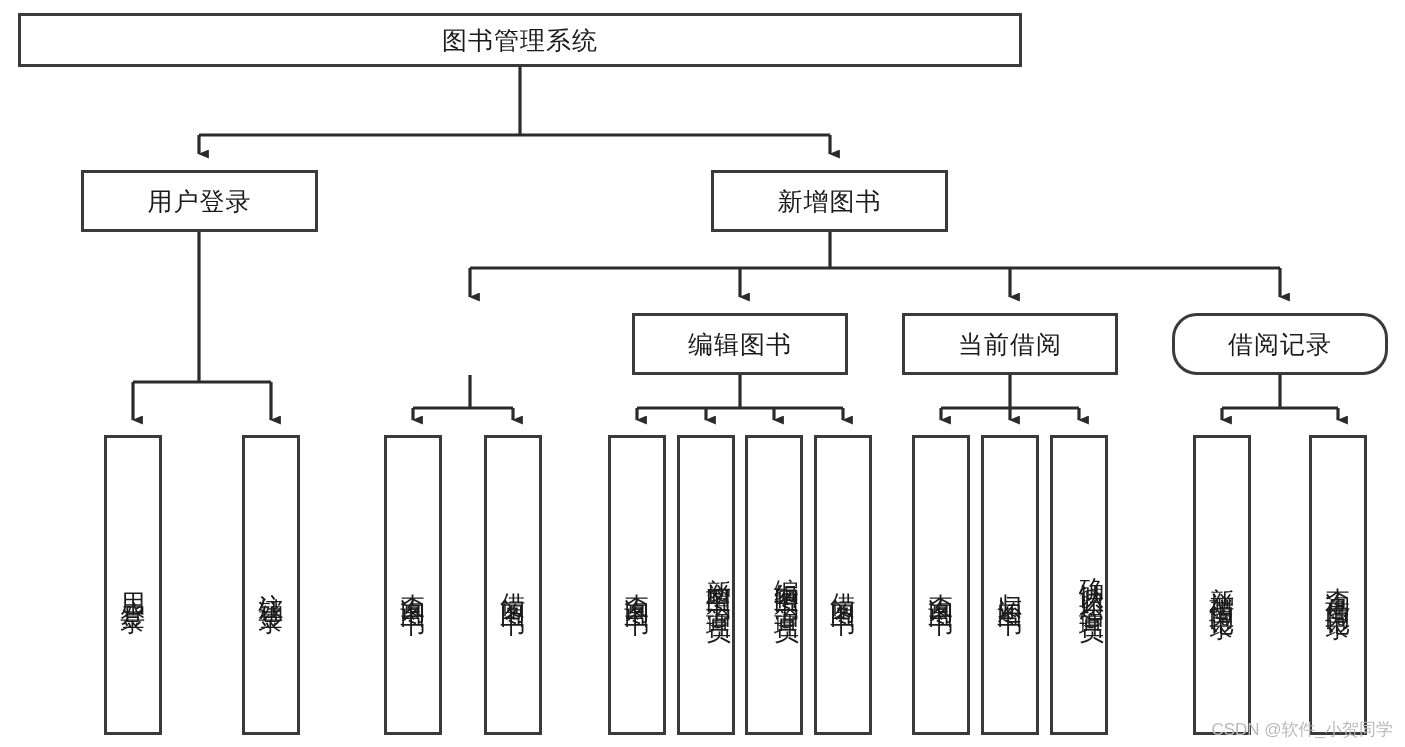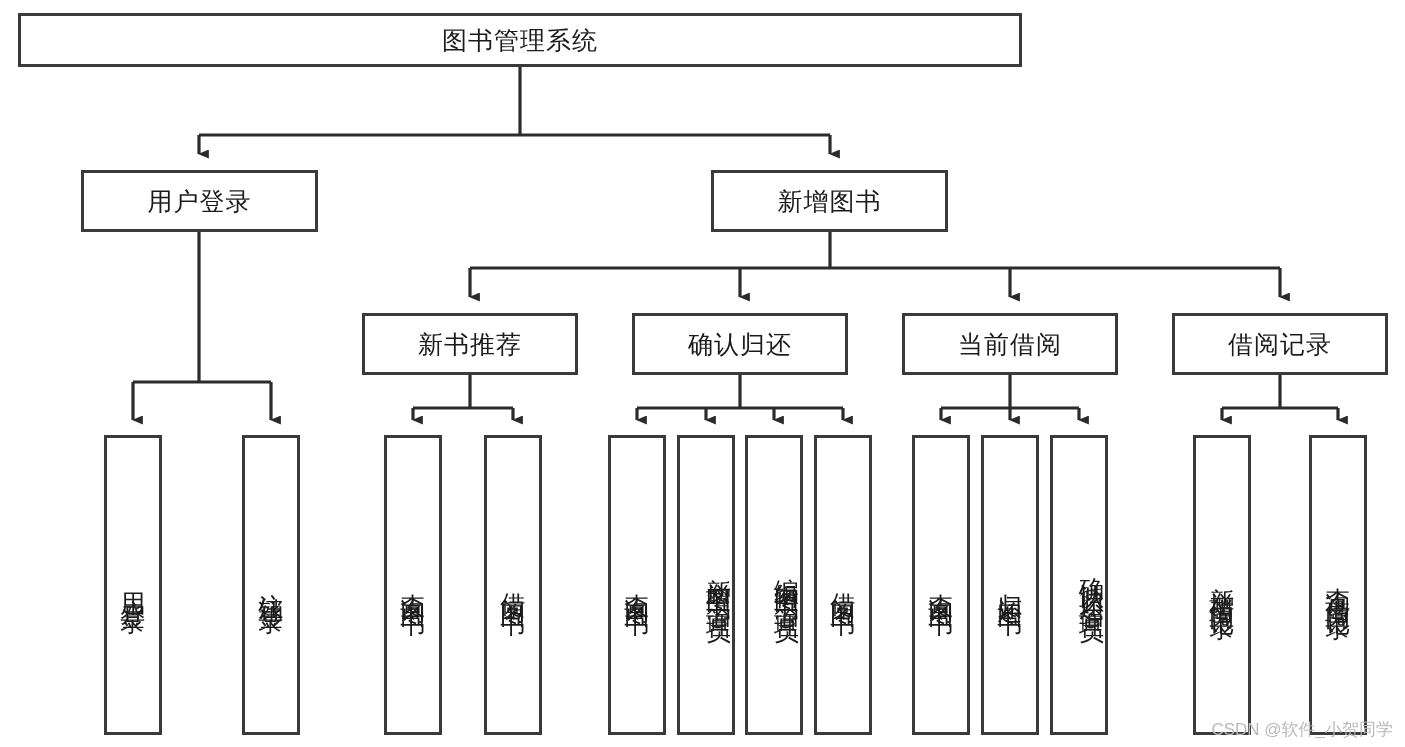--- a/index.html
+++ b/index.html
@@ -134,30 +134,27 @@
     <span>图书管理系统</span>
   </div>
 
   <div class="node horiz" style="left:81px; top:170px; width:237px; height:62px;">
     <span>用户登录</span>
   </div>
   <div class="node horiz" style="left:711px; top:170px; width:237px; height:62px;">
     <span>新增图书</span>
   </div>
 
-  <div class="node horiz" style="left:362px; top:313px; width:216px; height:62px;">
-    <span>新书推荐</span>
-  </div>
   <div class="node horiz" style="left:632px; top:313px; width:216px; height:62px;">
-    <span>确认归还</span>
+    <span>编辑图书</span>
   </div>
   <div class="node horiz" style="left:902px; top:313px; width:216px; height:62px;">
     <span>当前借阅</span>
   </div>
-  <div class="node horiz" style="left:1172px; top:313px; width:216px; height:62px;">
+  <div class="node horiz" style="left:1172px; top:313px; width:216px; height:62px;border-radius:25px;">
     <span>借阅记录</span>
   </div>
 
   <div class="node vert mid" style="left:104px; top:435px; width:58px; height:300px;">
     <span>用户登录</span>
   </div>
   <div class="node vert mid" style="left:242px; top:435px; width:58px; height:300px;">
     <span>注销登录</span>
   </div>
 

